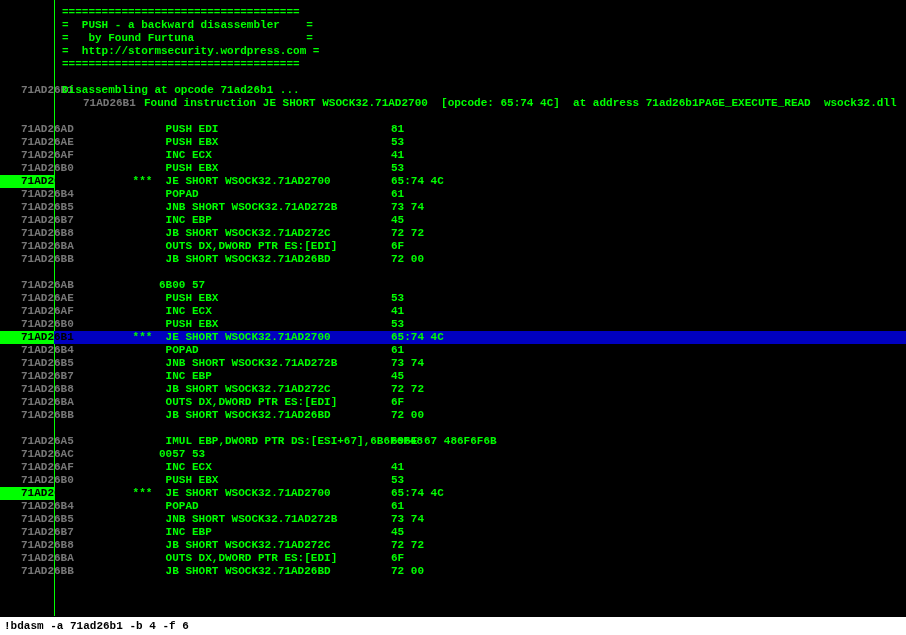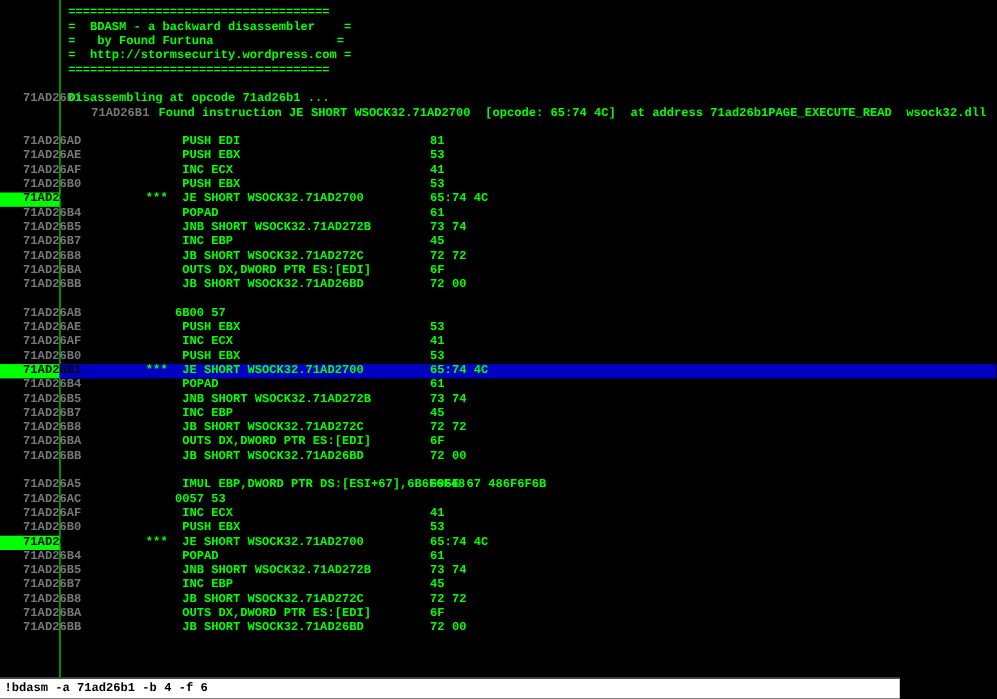--- a/index.html
+++ b/index.html
@@ -49,21 +49,21 @@
   .bytes { flex: 1 1 auto; color: #00ff00; }
   .banner { padding-left: 62px; color: #00ff00; }
   .msg2 { padding-left: 62px; display:flex; }
   .msg2 .left { color: #00ff00; flex: 1 1 auto; white-space: pre; padding-left: 28px; }
   .msg2 .right { color: #00ff00; padding-right: 24px; white-space: pre; }
   .spacer { height: 13px; }
   .inputbar {
     position: absolute;
     left: 0;
     top: 616px;
-    width: 818px;
+    width: 906px;
     height: 19px;
     background: #fff;
     border-top: 1px solid #000;
     display: flex;
     align-items: center;
   }
   .inputbar .text {
     font-family: "Courier New", Courier, monospace;
     font-size: 11px;
     font-weight: bold;
@@ -73,21 +73,21 @@
   }
 </style>
 </head>
 <body>
 
 <div class="main">
   <div class="vline"></div>
   <div class="content">
 
     <div class="row"><span class="banner">====================================</span></div>
-    <div class="row"><span class="banner">=  BDASM - a backward disassembler    =</span></div>
+    <div class="row"><span class="banner">=  PUSH - a backward disassembler    =</span></div>
     <div class="row"><span class="banner">=   by Found Furtuna                 =</span></div>
     <div class="row"><span class="banner">=  http://stormsecurity.wordpress.com =</span></div>
     <div class="row"><span class="banner">====================================</span></div>
 
     <div class="spacer"></div>
 
     <div class="row">
       <span class="addr">71AD26B1</span>
       <span class="gap"></span>
       <span>Disassembling at opcode 71ad26b1 ...</span>

